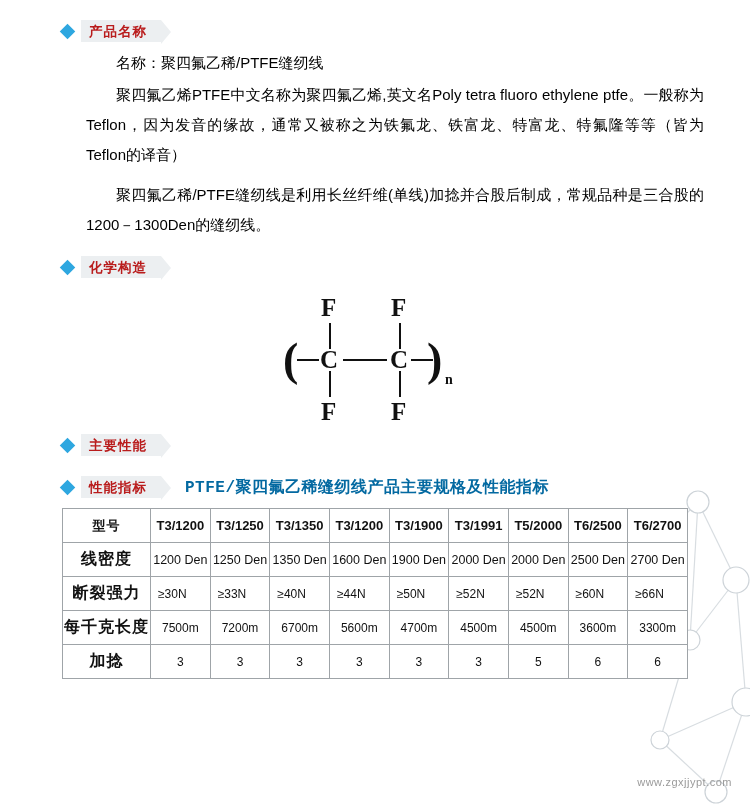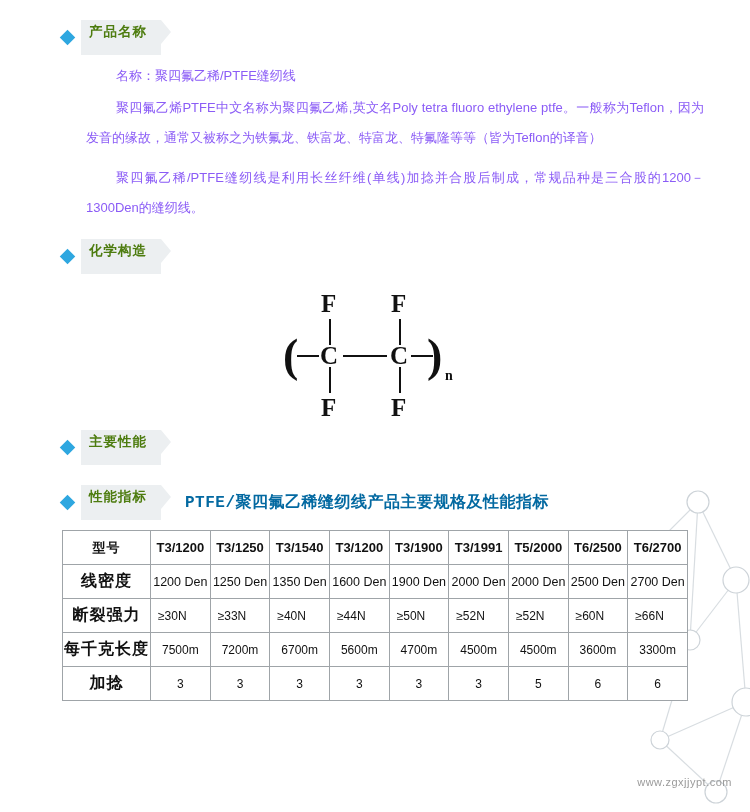--- a/index.html
+++ b/index.html
@@ -43,43 +43,43 @@
     width: 11px;
     height: 11px;
     background: #2ea7e0;
     transform: rotate(45deg);
     margin-right: 8px;
     flex: none;
   }
   .badge {
     position: relative;
     background: #eceff1;
-    color: #4d7c0f;
+    color: #b91c1c;
     font-size: 13.5px;
     font-weight: bold;
     line-height: 20px;
-    padding: 2px 14px 13px 8px;
+    padding: 2px 14px 0 8px;
     letter-spacing: 1px;
   }
   .badge::after {
     content: "";
     position: absolute;
     right: -10px;
     top: 0;
     border-top: 12px solid transparent;
     border-bottom: 12px solid transparent;
     border-left: 10px solid #eceff1;
   }
 
   
   .body-text {
     margin: 0 46px 0 86px;
-    font-size: 13px;
+    font-size: 15px;
     line-height: 30px;
-    color: #8b5cf6;
+    color: #000000;
     text-align: justify;
   }
   .body-text p {
     margin: 0 0 2px 0;
   }
   .indent {
     text-indent: 30px;
   }
 
   .gap-14 { height: 14px; }
@@ -263,21 +263,21 @@
     <span class="badge">性能指标</span>
     <span class="spec-title">PTFE/聚四氟乙稀缝纫线产品主要规格及性能指标</span>
   </div>
 
   <table class="spec">
     <tbody>
       <tr class="head">
         <td class="rowhead">型号</td>
         <td>T3/1200</td>
         <td>T3/1250</td>
-        <td>T3/1540</td>
+        <td>T3/1350</td>
         <td>T3/1200</td>
         <td>T3/1900</td>
         <td>T3/1991</td>
         <td>T5/2000</td>
         <td>T6/2500</td>
         <td>T6/2700</td>
       </tr>
       <tr>
         <td class="rowhead">线密度</td>
         <td class="val">1200 Den</td>

